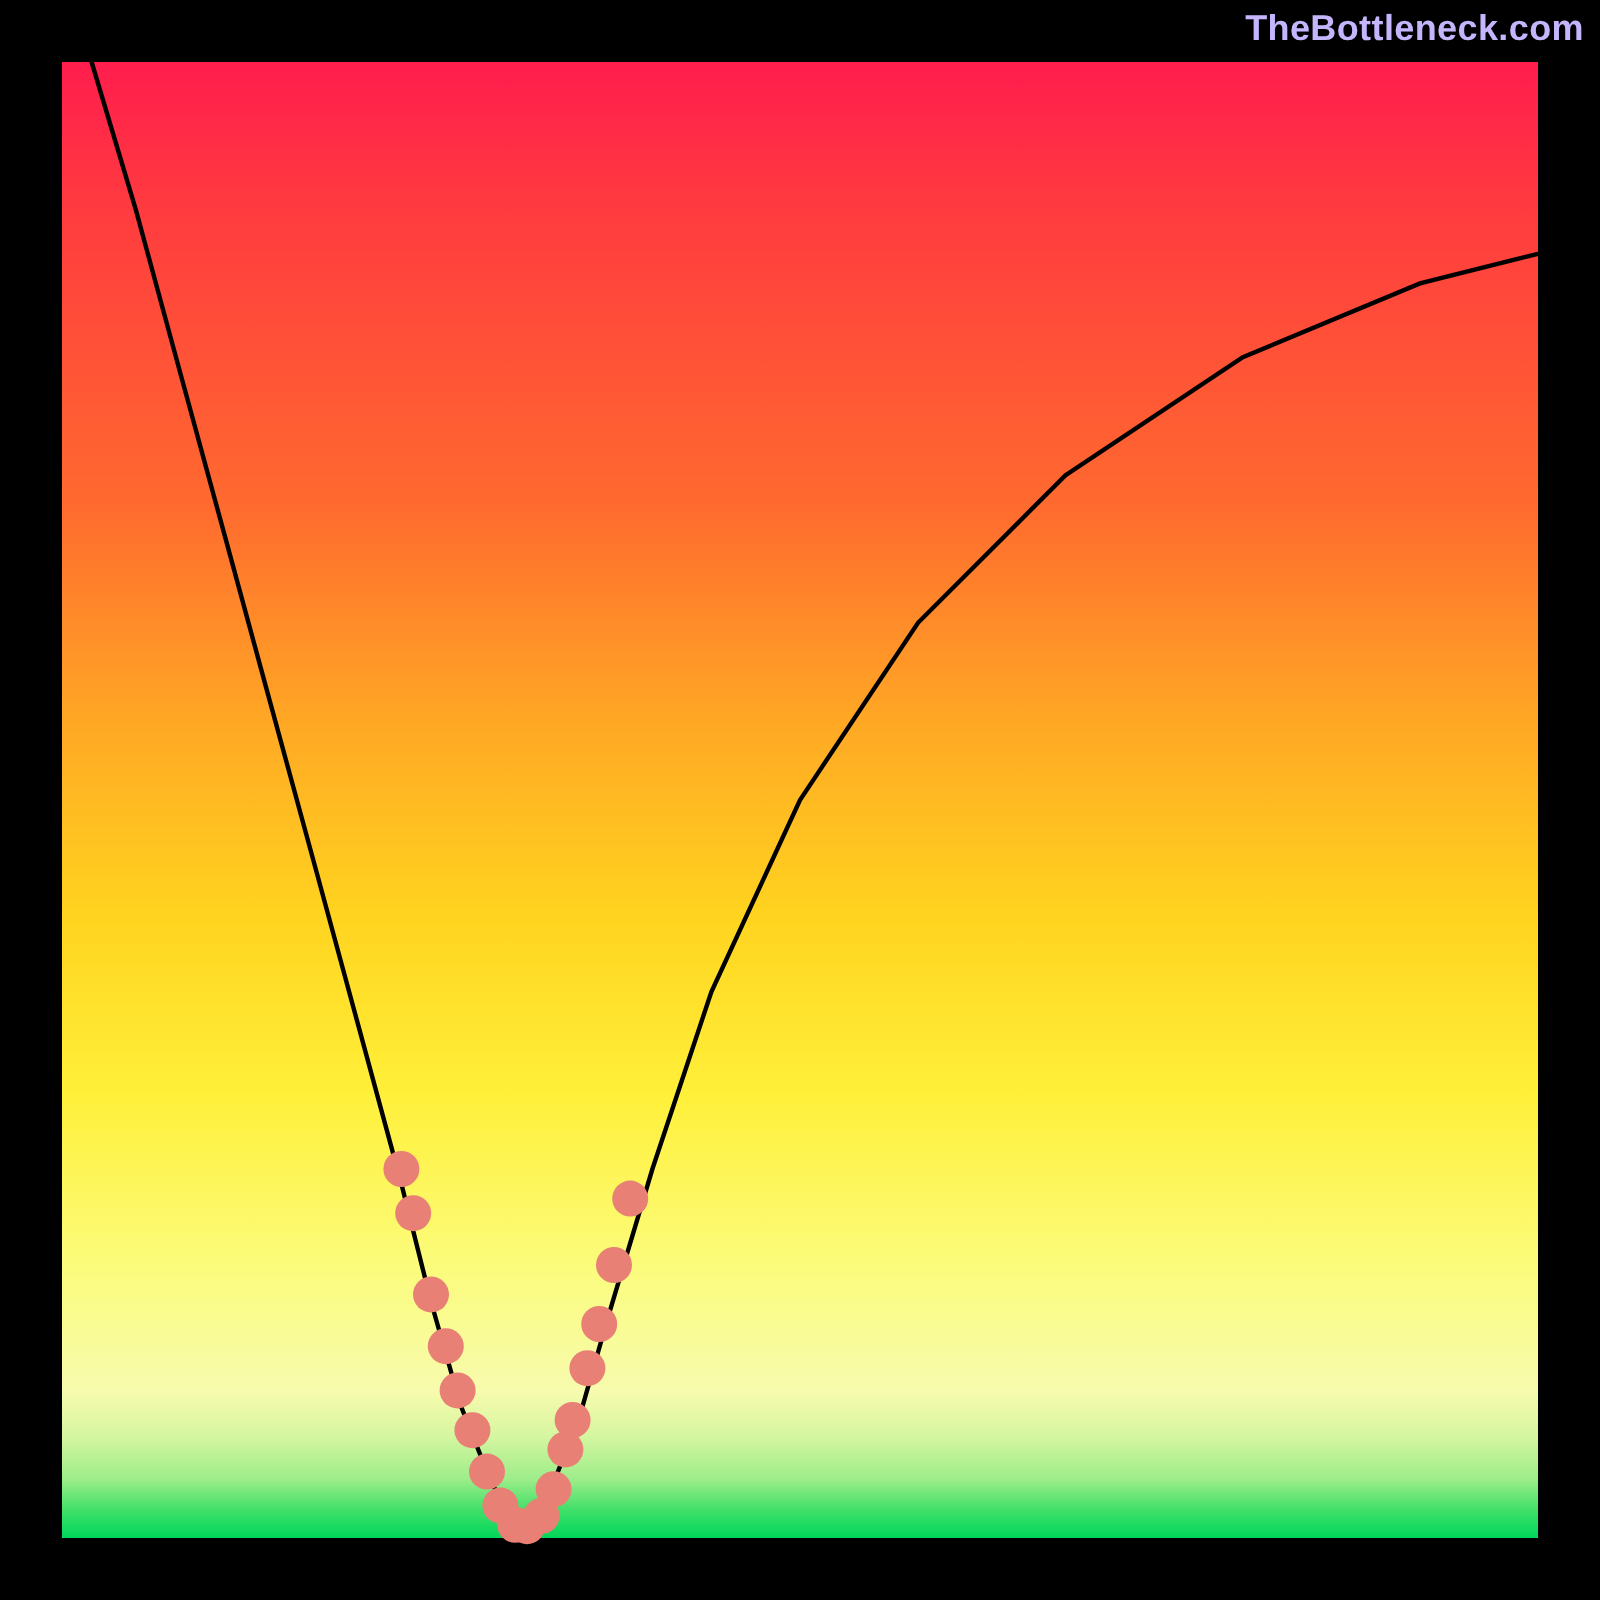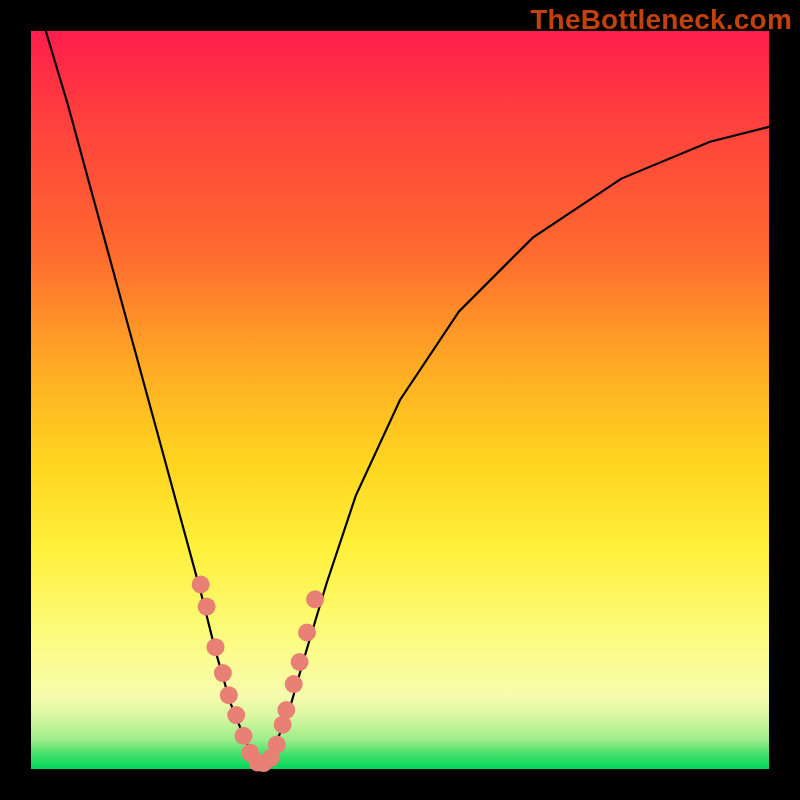--- a/index.html
+++ b/index.html
@@ -39,22 +39,22 @@
       #d7f6a1 93%,
       #9eed8a 96%,
       #45e06a 98%,
       #00d65a 100%
     );
   }
   .watermark {
     position: absolute;
     top: 4px;
     right: 8px;
-    color: #c2410c;
-    font-size: 28px;
+    color: #c4b5fd;
+    font-size: 18px;
     font-weight: 600;
     letter-spacing: 0.2px;
     user-select: none;
   }
   svg.curve {
     position: absolute;
     left: 0;
     top: 0;
     width: 738px;
     height: 738px;

